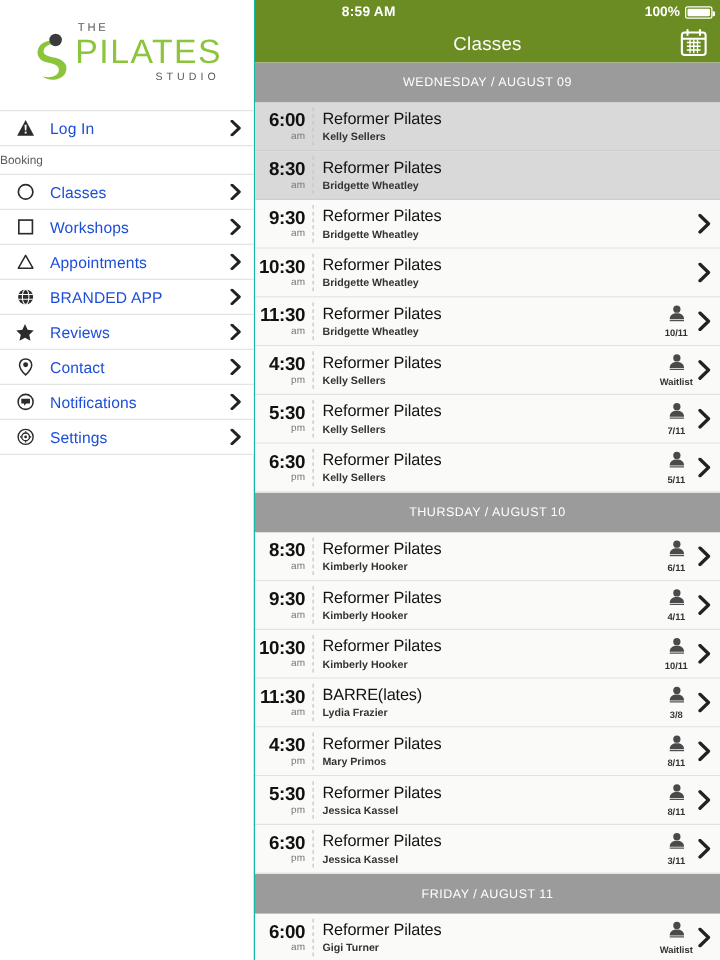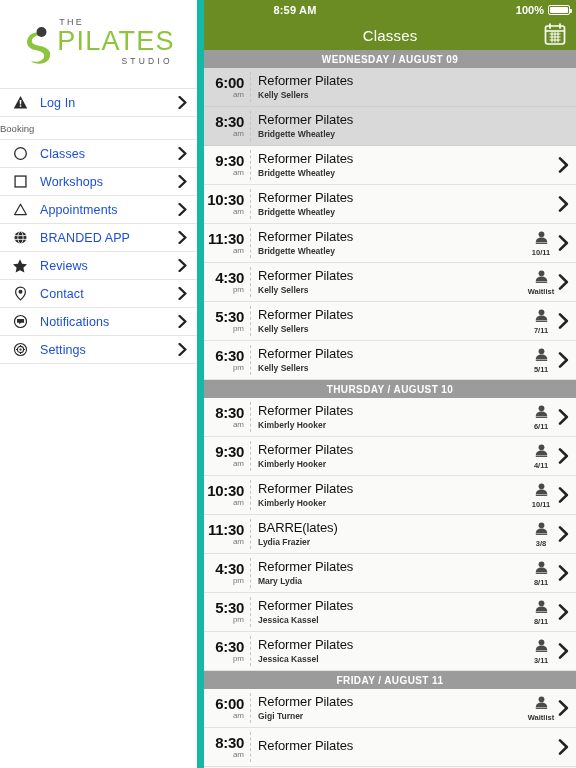--- a/index.html
+++ b/index.html
@@ -8,21 +8,21 @@
     font-family: "Liberation Sans", sans-serif;
     background: #ffffff;
     overflow: hidden;
   }
   .app { position: relative; width: 576px; height: 768px; display: flex; }
 
   
   .sidebar {
     width: 204px; height: 768px;
     background: #ffffff;
-    border-right: 7px solid #14b8a6;
+    border-right: 1px solid #14b8a6;
     display: flex; flex-direction: column;
     flex: 0 0 204px;
   }
   .logo-wrap {
     height: 88px;
     display: flex; align-items: center; justify-content: center;
     background: #fff;
   }
   .logo { display: flex; align-items: flex-start; }
   .logo-mark { margin-right: 1px; margin-top: 4px; }
@@ -108,23 +108,23 @@
   }
   .cal-btn {
     position: absolute; right: 8px; top: 1px;
     width: 26px; height: 26px;
     display: flex; align-items: center; justify-content: center;
   }
 
   .list { flex: 1; overflow: hidden; position: relative; }
 
   .day-header {
-    height: 18px; background: #9b9b9b;
+    height: 32px; background: #9b9b9b;
     display: flex; align-items: center; justify-content: center;
-    color: #fff; font-size: 10px; font-weight: bold; letter-spacing: 0.4px;
+    color: #fff; font-size: 10px; font-weight: normal; letter-spacing: 0.4px;
   }
   .class-row {
     height: 39px; display: flex; align-items: center;
     border-bottom: 1px solid #e2e2e0;
     background: #fafaf8;
     position: relative;
   }
   .class-row.dim { background: #d9d9d9; border-bottom-color: #cfcfcf; }
   .time-col {
     width: 46px; flex: 0 0 46px;
@@ -620,21 +620,21 @@
           </div>
         </div>
         <div class="class-row">
           <div class="time-col">
             <span class="time-main">4:30</span>
             <span class="time-ampm">pm</span>
           </div>
           <div class="row-divider"></div>
           <div class="info-col">
             <span class="class-name">Reformer Pilates</span>
-            <span class="class-instructor">Mary Lydia</span>
+            <span class="class-instructor">Mary Primos</span>
           </div>
           <div class="right-col">
             <span class="attendee">
               <span><svg width="15" height="15" viewBox="0 0 16 16">
                   <circle cx="8" cy="4.6" r="3.1" fill="#4a4a4a"></circle>
                   <path d="M1.9 13.2 C1.9 9.6 4.6 8 8 8 C11.4 8 14.1 9.6 14.1 13.2 Z" fill="#4a4a4a"></path>
                   <rect x="1.9" y="13.9" width="12.2" height="1" fill="#4a4a4a"></rect>
                 </svg></span>
               <span class="attendee-count">8/11</span>
             </span>

